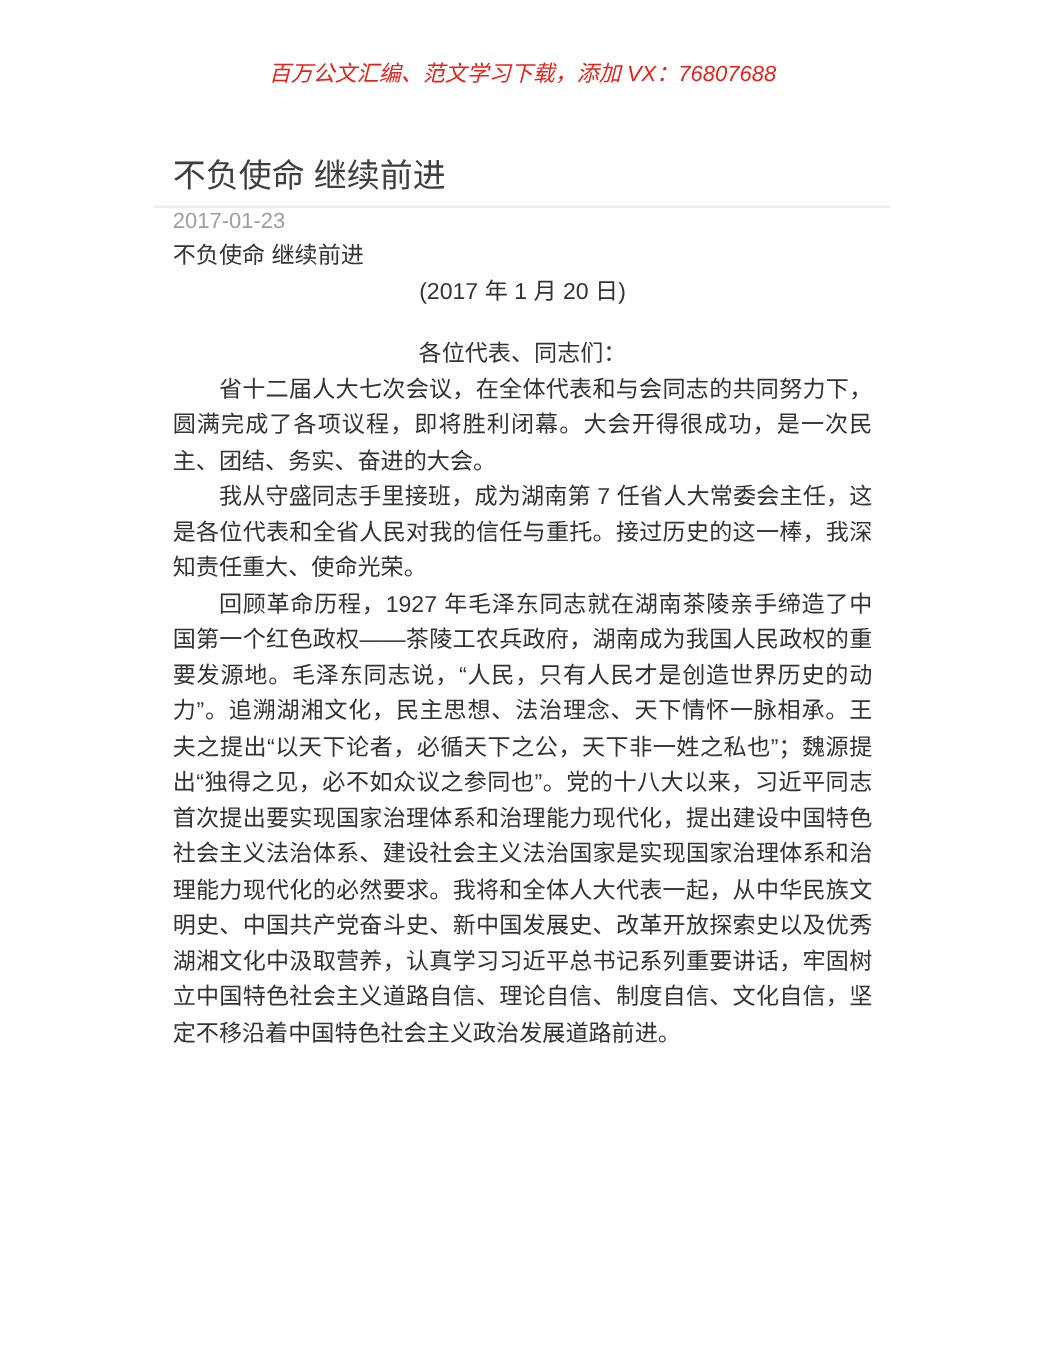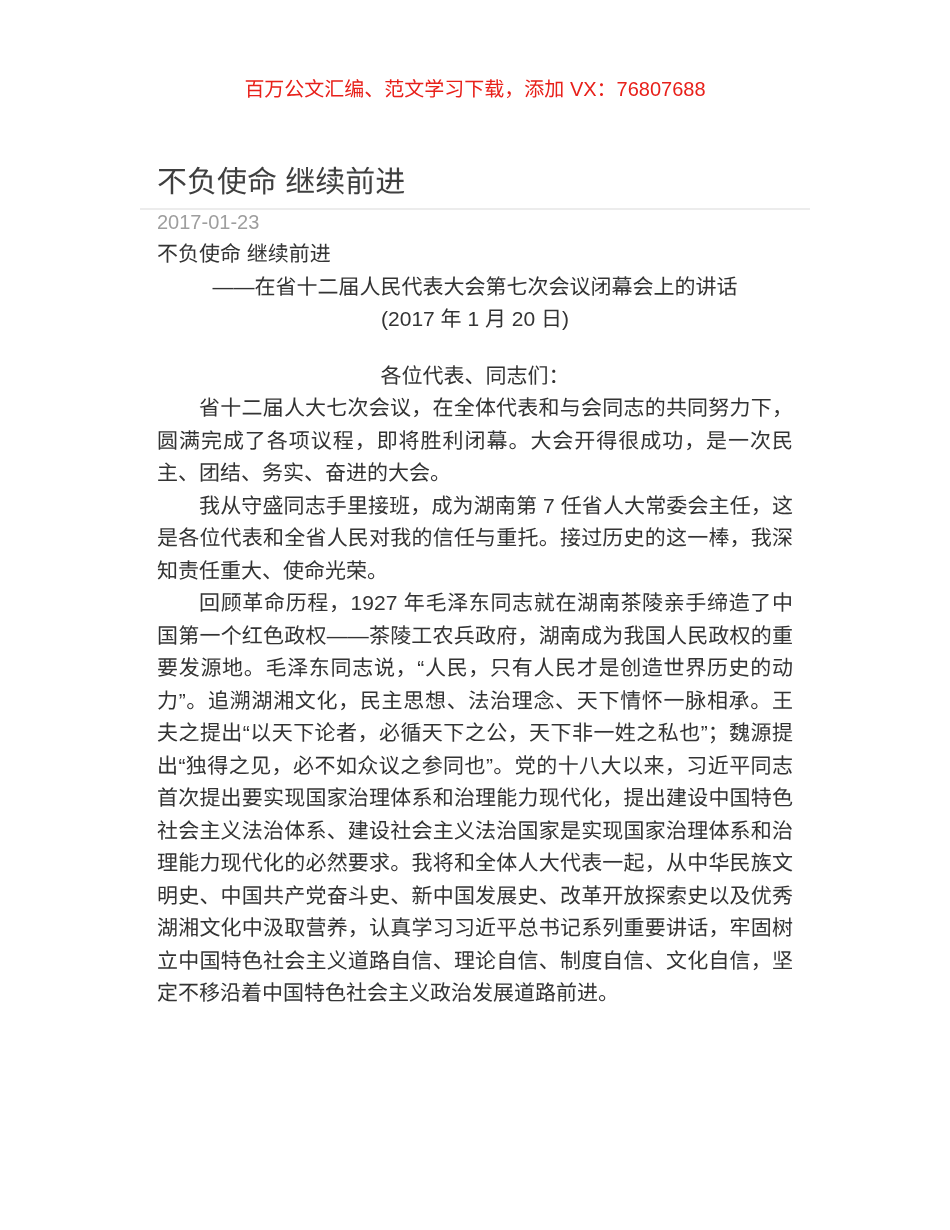--- a/index.html
+++ b/index.html
@@ -13,25 +13,26 @@
   *{box-sizing:border-box;}
   html,body{margin:0;padding:0;}
   body{
     width:950px;height:1230px;overflow:hidden;
     background:var(--page-bg);
     font-family:"Liberation Sans","DejaVu Sans",sans-serif;
     color:var(--body-color);
     -webkit-font-smoothing:antialiased;
   }
   .banner{
-    padding-top:77px;
+    padding-top:56px;
     text-align:center;
     font-size:20px;
     line-height:24px;
     color:var(--banner-red);
+    font-style:italic;
   }
   .doc{
     width:670px;
     margin:0 auto;
   }
   .doc-header{
     border-bottom:2px solid var(--divider-color);
     padding:0 17px 10px 17px;
   }
   .doc-header h1{
@@ -75,21 +76,20 @@
   <div class="doc-header">
     <h1>不负使命 继续前进</h1>
   </div>
 
   <div class="doc-body">
 
     <div class="pub-date">2017-01-23</div>
 
     <div class="article">
       <p>不负使命 继续前进</p>
-      <p class="center">——在省十二届人民代表大会第七次会议闭幕会上的讲话</p>
       <p class="center">(2017 年 1 月 20 日)</p>
       <p class="salutation">各位代表、同志们：</p>
       <p class="para">省十二届人大七次会议，在全体代表和与会同志的共同努力下，圆满完成了各项议程，即将胜利闭幕。大会开得很成功，是一次民主、团结、务实、奋进的大会。</p>
       <p class="para">我从守盛同志手里接班，成为湖南第 7 任省人大常委会主任，这是各位代表和全省人民对我的信任与重托。接过历史的这一棒，我深知责任重大、使命光荣。</p>
       <p class="para">回顾革命历程，1927 年毛泽东同志就在湖南茶陵亲手缔造了中国第一个红色政权——茶陵工农兵政府，湖南成为我国人民政权的重要发源地。毛泽东同志说，“人民，只有人民才是创造世界历史的动力”。追溯湖湘文化，民主思想、法治理念、天下情怀一脉相承。王夫之提出“以天下论者，必循天下之公，天下非一姓之私也”；魏源提出“独得之见，必不如众议之参同也”。党的十八大以来，习近平同志首次提出要实现国家治理体系和治理能力现代化，提出建设中国特色社会主义法治体系、建设社会主义法治国家是实现国家治理体系和治理能力现代化的必然要求。我将和全体人大代表一起，从中华民族文明史、中国共产党奋斗史、新中国发展史、改革开放探索史以及优秀湖湘文化中汲取营养，认真学习习近平总书记系列重要讲话，牢固树立中国特色社会主义道路自信、理论自信、制度自信、文化自信，坚定不移沿着中国特色社会主义政治发展道路前进。</p>
     </div>
 
   </div>
 </div>
 

